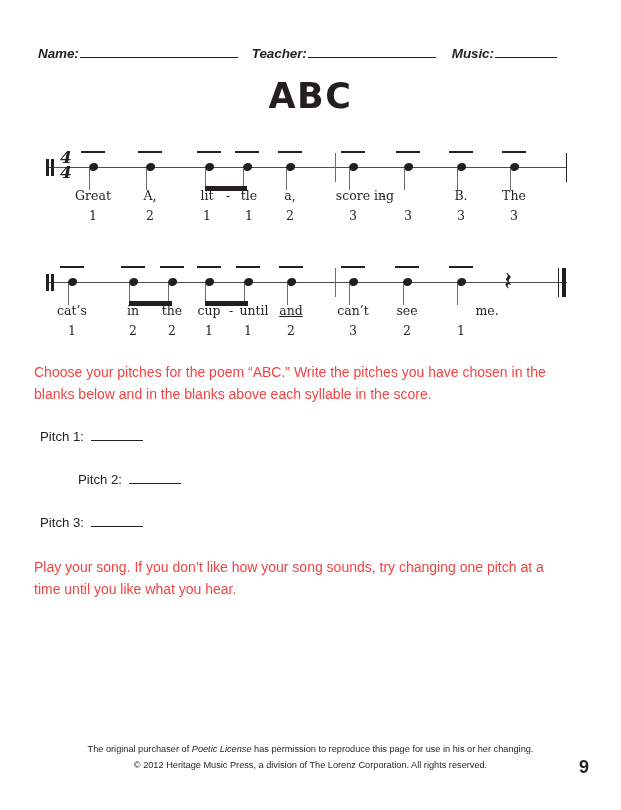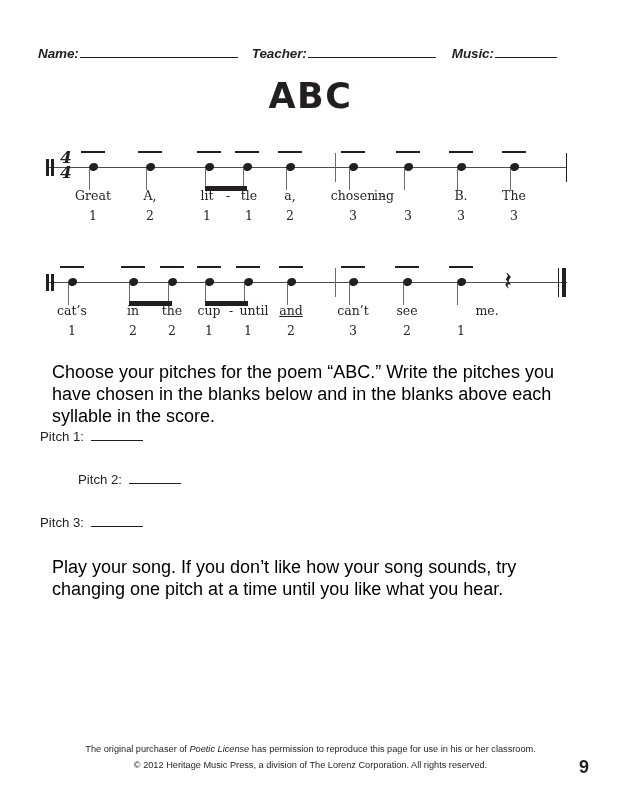--- a/index.html
+++ b/index.html
@@ -190,25 +190,25 @@
     top: 48px;
     font-family: "DejaVu Serif", serif;
     font-size: 12.5px;
     color: #231f20;
     transform: translateX(-50%);
   }
 
   
   .para {
     position: absolute;
-    left: 52px;
+    left: 34px;
     width: 530px;
-    font-size: 18px;
+    font-size: 14px;
     line-height: 22px;
-    color: #000000;
+    color: #ef4444;
   }
   #para-1 { top: 361px; }
   #para-2 { top: 556px; }
 
   .pitch-row {
     position: absolute;
     left: 40px;
     font-size: 13.2px;
     color: #231f20;
     display: flex;
@@ -321,21 +321,21 @@
     <div class="notehead"></div>
     <div class="stem"></div>
   </div>
 
   <div class="lyric" style="left:93px;">Great</div>
   <div class="lyric" style="left:150px;">A,</div>
   <div class="lyric" style="left:207px;">lit</div>
   <div class="hyphen" style="left:228px;">-</div>
   <div class="lyric" style="left:249px;">tle</div>
   <div class="lyric" style="left:290px;">a,</div>
-  <div class="lyric" style="left:353px;">chosen</div>
+  <div class="lyric" style="left:353px;">score</div>
   <div class="hyphen" style="left:383px;">-</div>
   <div class="lyric" style="left:384px;">ing</div>
   <div class="lyric" style="left:461px;">B.</div>
   <div class="lyric" style="left:514px;">The</div>
 
   <div class="count" style="left:93px;">1</div>
   <div class="count" style="left:150px;">2</div>
   <div class="count" style="left:207px;">1</div>
   <div class="count" style="left:249px;">1</div>
   <div class="count" style="left:290px;">2</div>
@@ -437,16 +437,16 @@
   <span class="pitch-rule"></span>
 </div>
 <div class="pitch-row" id="pitch-row-3">
   <span>Pitch 3:</span>
   <span class="pitch-rule"></span>
 </div>
 
 <div class="para" id="para-2">Play your song. If you don’t like how your song sounds, try changing one pitch at a time until you like what you hear.</div>
 
 <div class="footer" id="footer-1">
-  <span>The original purchaser of </span><em>Poetic License</em><span> has permission to reproduce this page for use in his or her classroom.</span>
+  <span>The original purchaser of </span><em>Poetic License</em><span> has permission to reproduce this page for use in his or her changing.</span>
 </div>
 <div class="footer" id="footer-2">© 2012 Heritage Music Press, a division of The Lorenz Corporation. All rights reserved.</div>
 <div class="page-number">9</div>
 
 </body></html>

